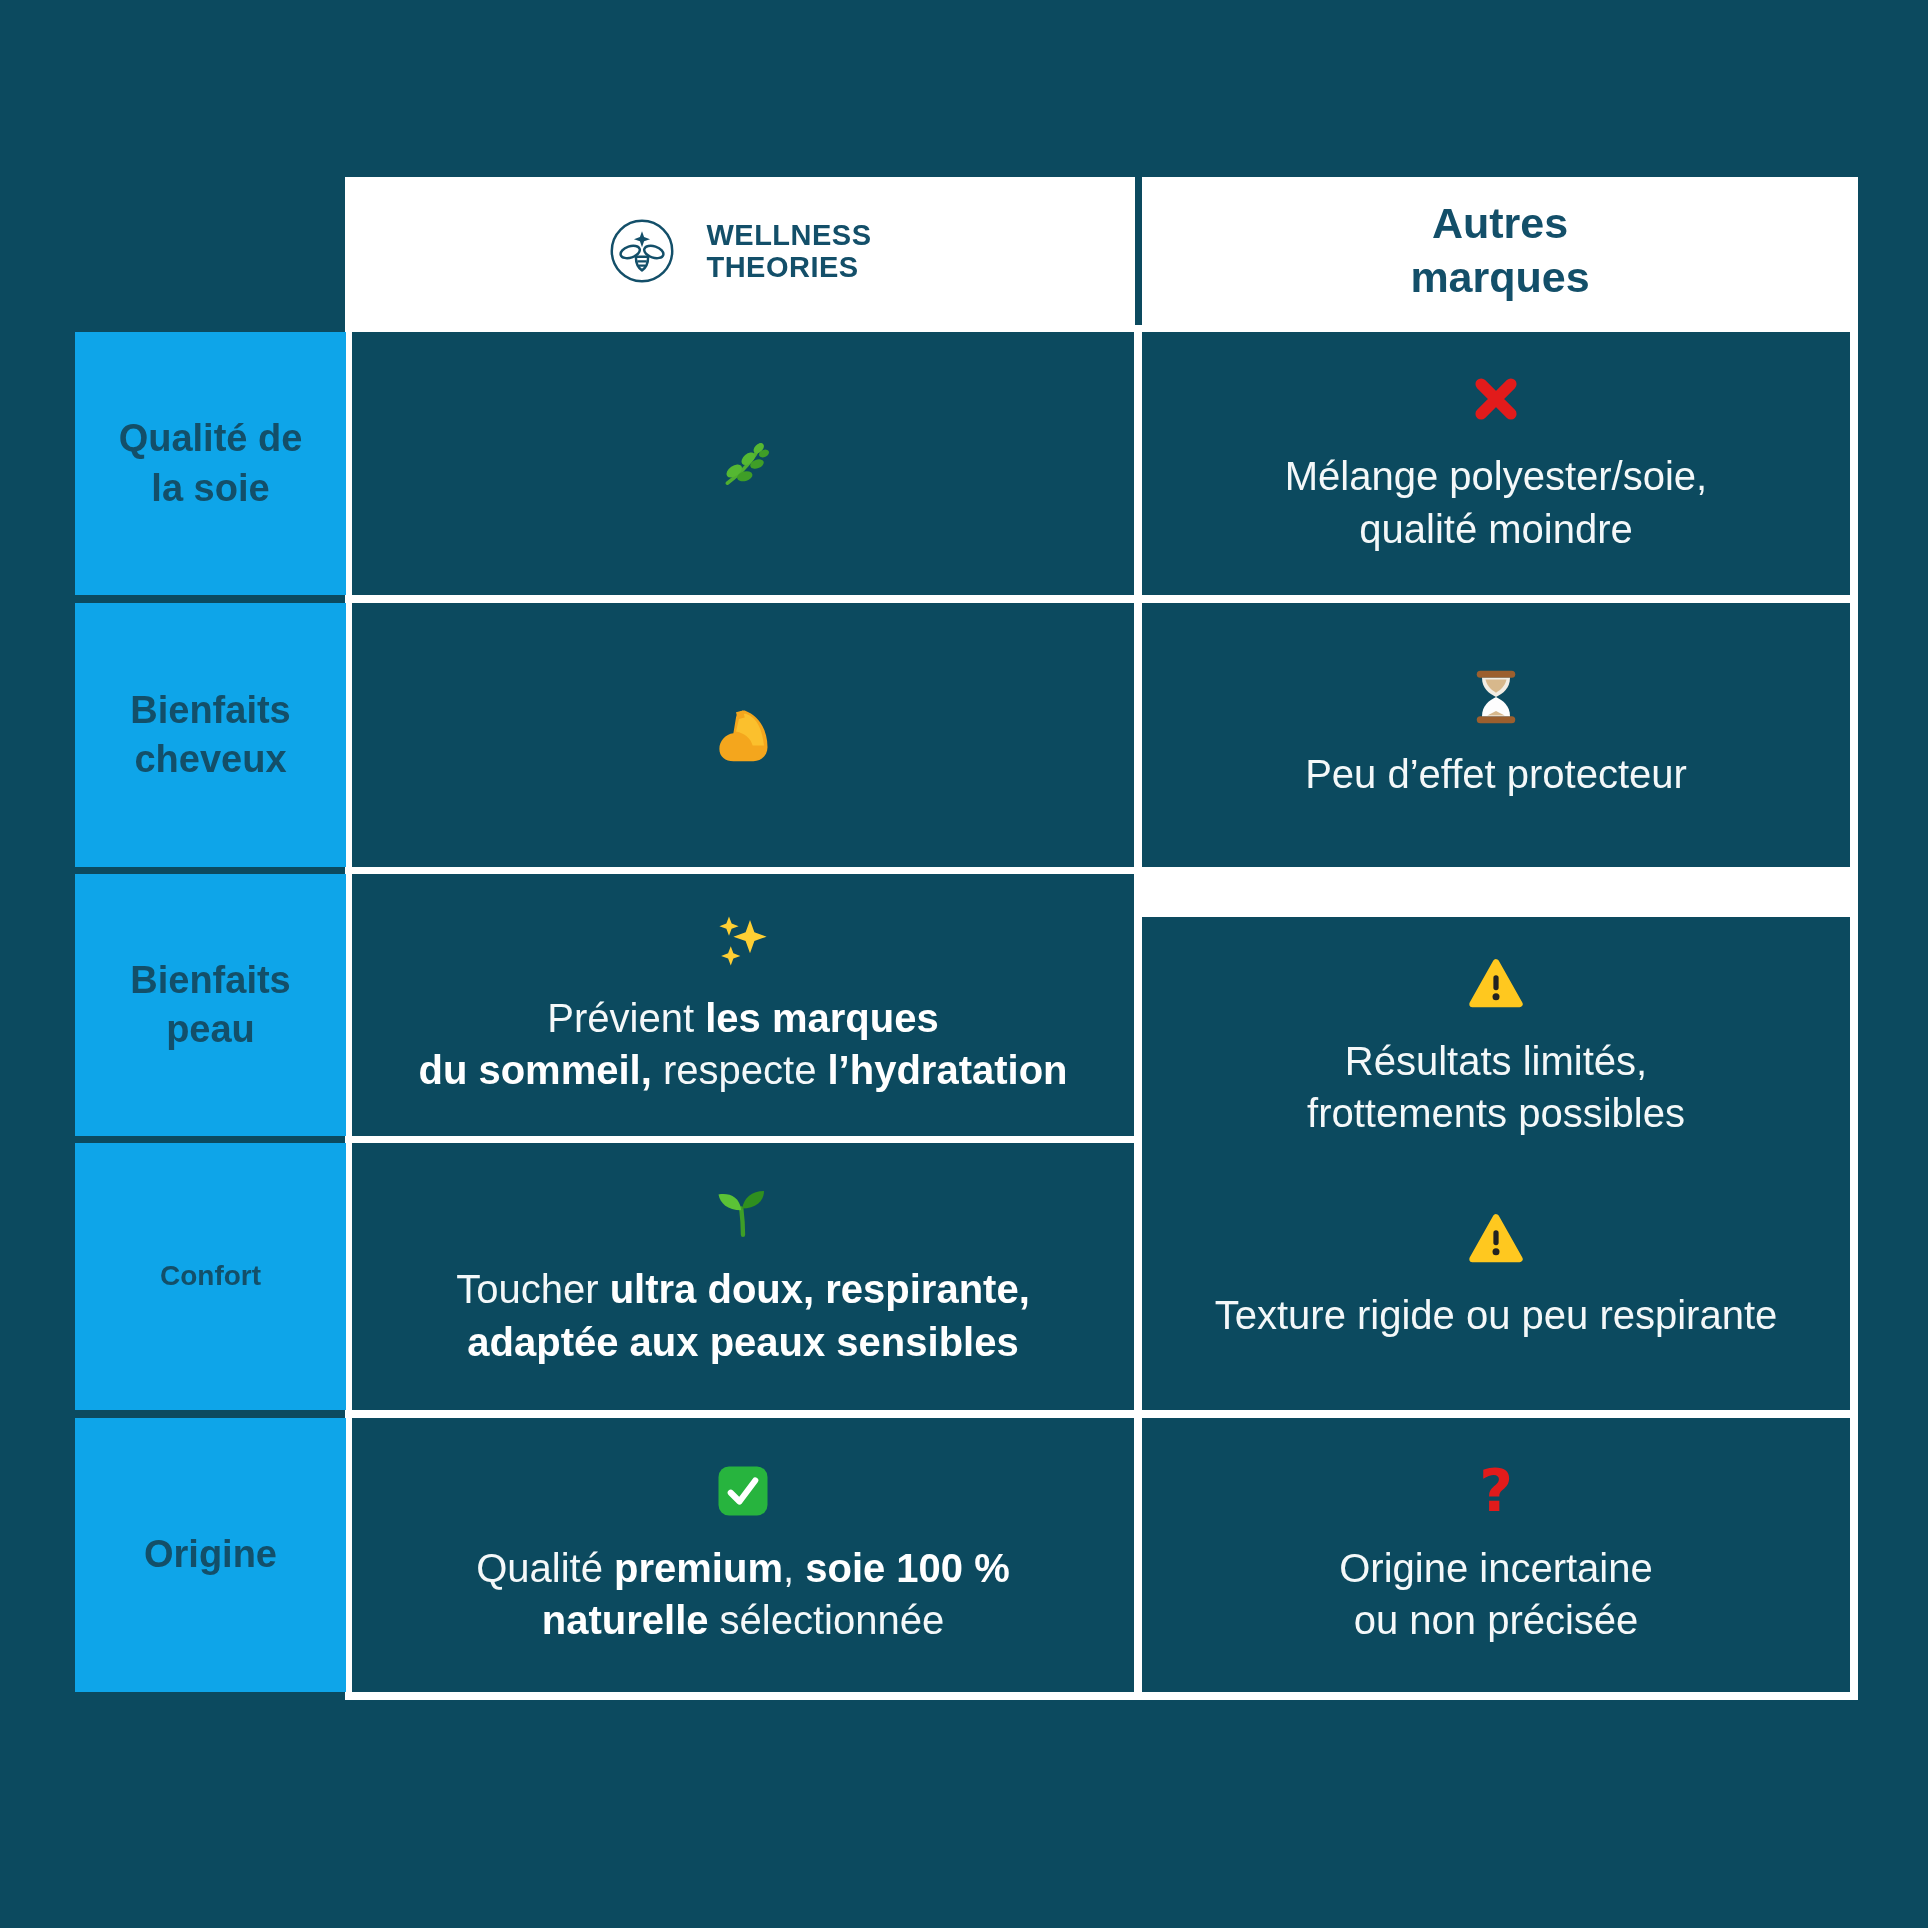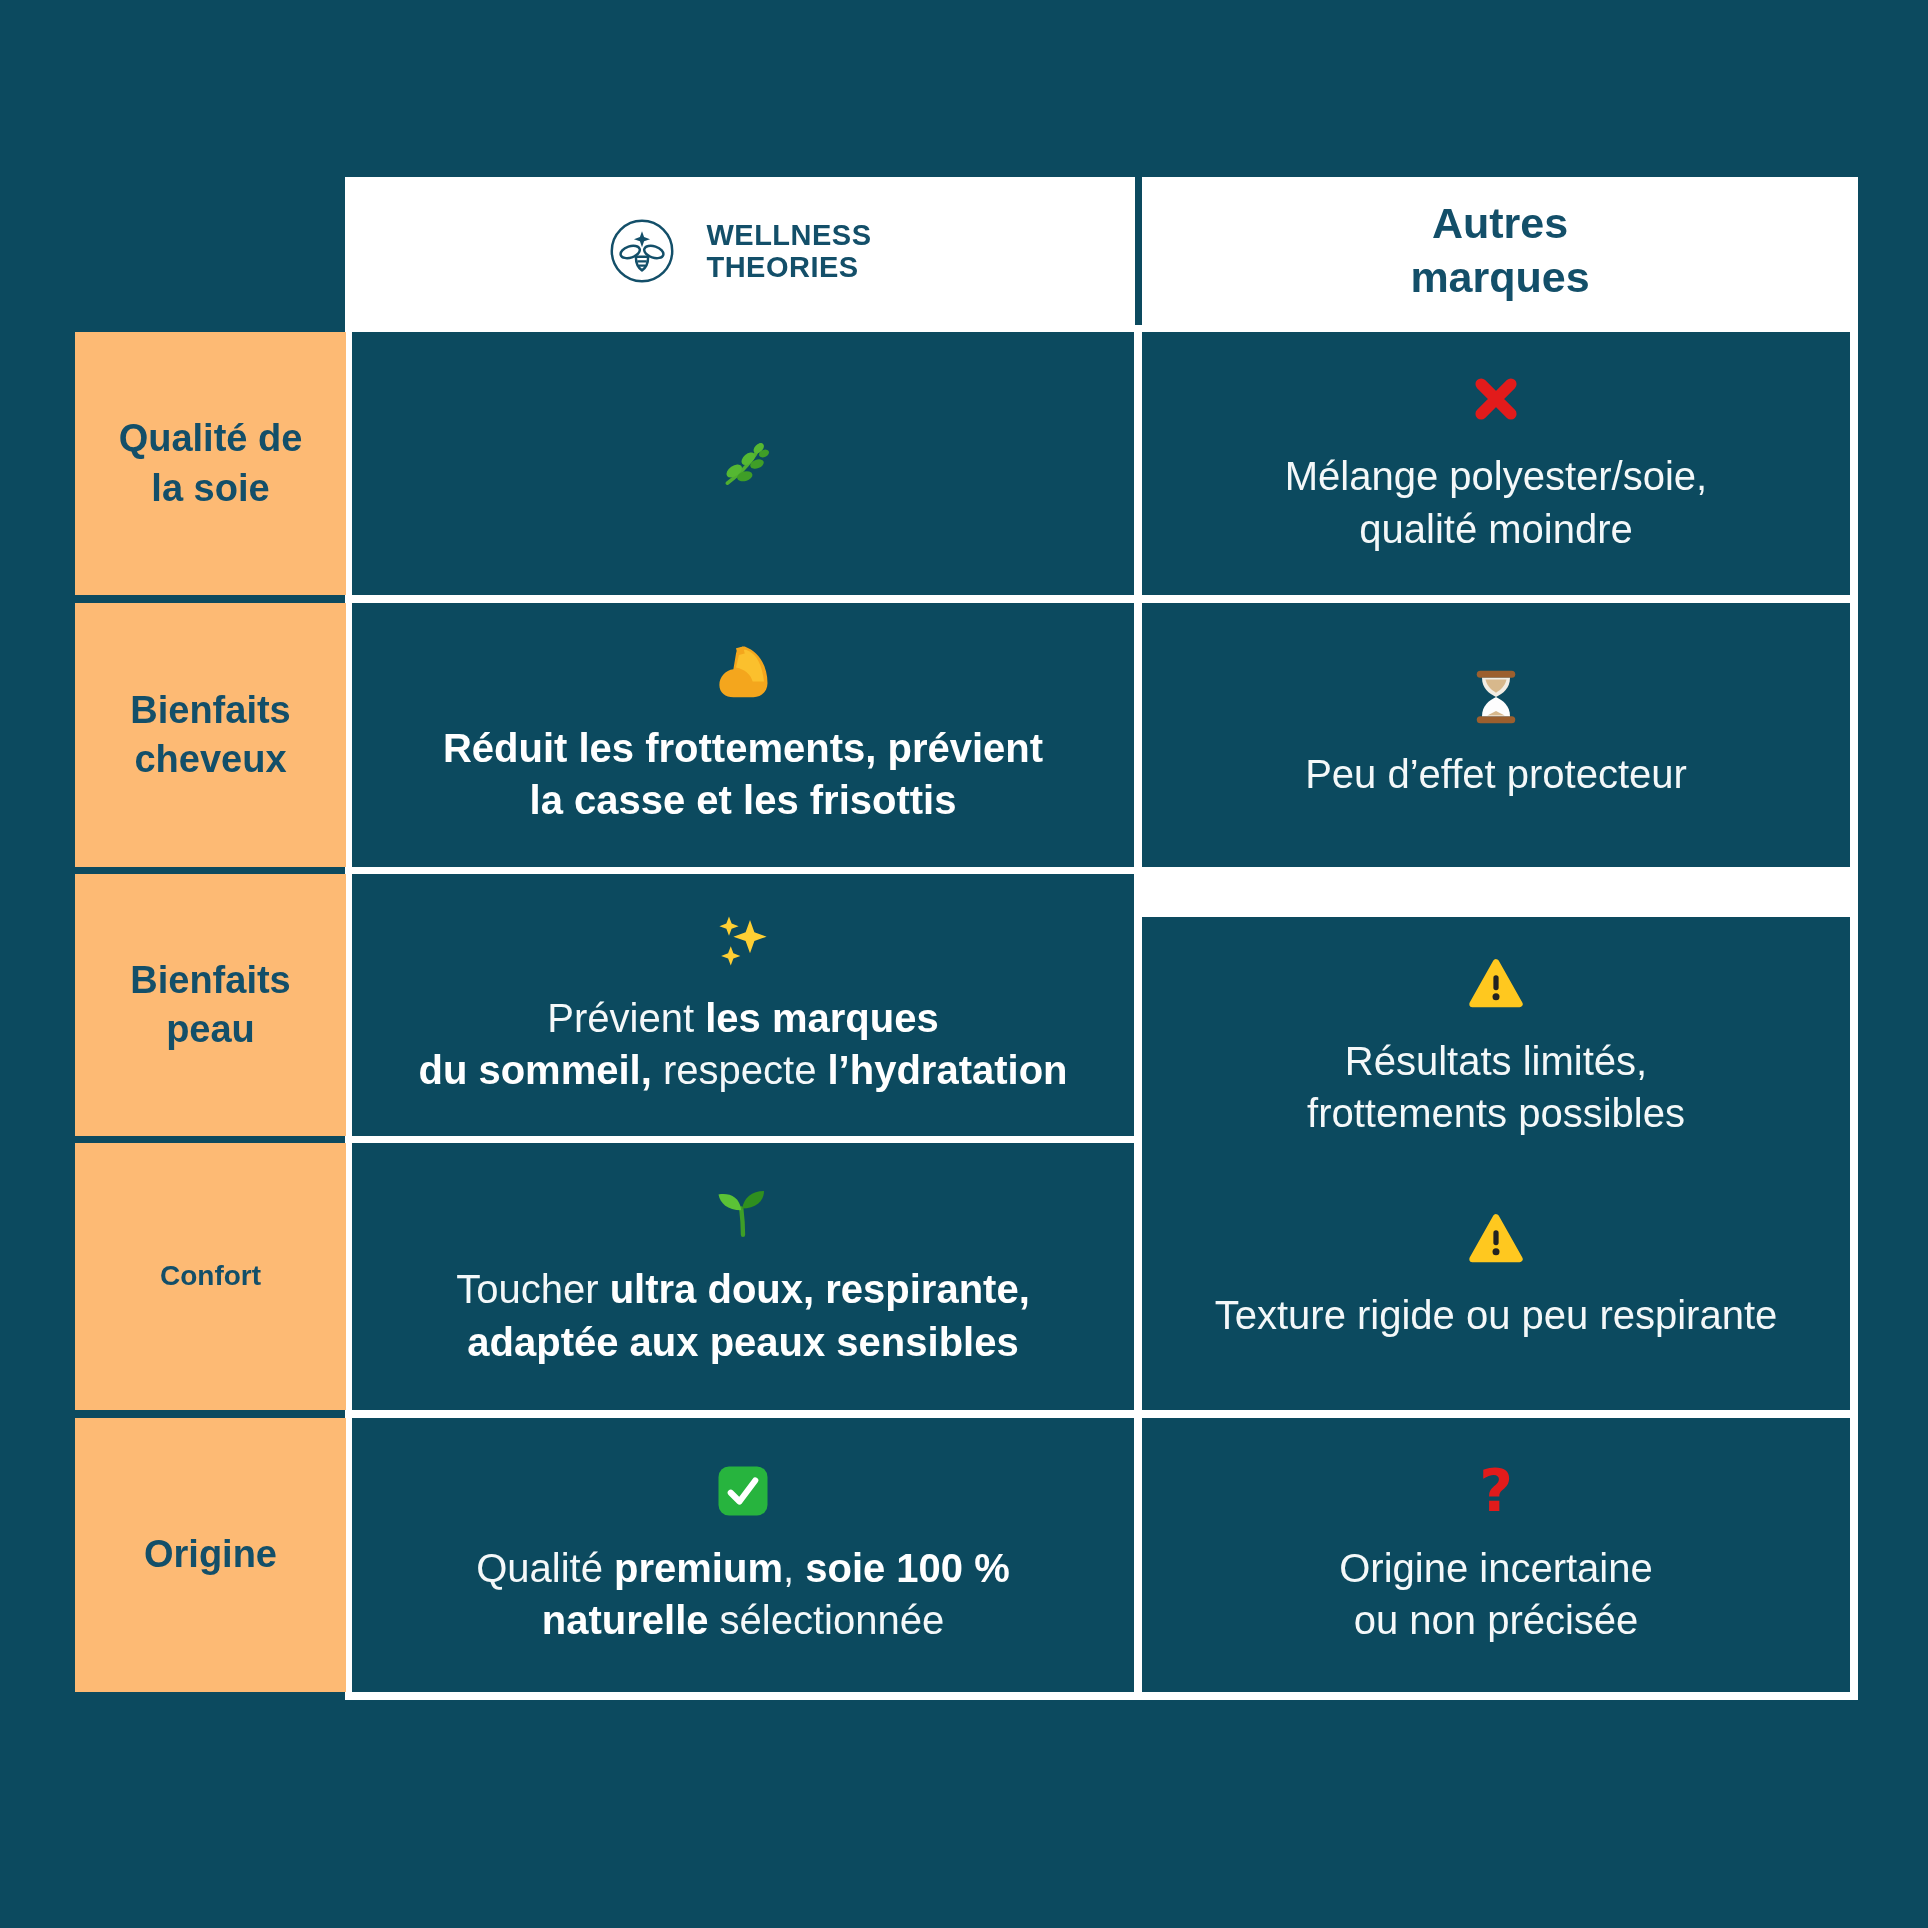--- a/index.html
+++ b/index.html
@@ -10,21 +10,21 @@
   }
   .backdrop{position:absolute;left:345px;top:325px;width:1513px;height:1375px;background:#FFFFFF}
   .hcell{position:absolute;top:177px;height:148px;background:#FFFFFF;display:flex;align-items:center;justify-content:center}
   .hcell.brand-cell{left:345px;width:790px}
   .hcell.others-cell{left:1142px;width:716px}
   .brand{display:flex;align-items:center;gap:30px;color:#134F69}
   .brand-logo svg{width:68px;height:68px;display:block}
   .brand-name{font-size:29px;font-weight:700;line-height:1.12;letter-spacing:0.5px}
   .others-title{font-size:43px;font-weight:700;color:#134F69;line-height:1.25;text-align:center;white-space:pre-line}
   .lcell{
-    position:absolute;left:75px;width:271px;background:#fdba74;
+    position:absolute;left:75px;width:271px;background:#0ea5e9;
     display:flex;align-items:center;justify-content:center;
     text-align:center;color:#134F69;font-weight:700;font-size:38px;line-height:1.3;white-space:pre-line;
   }
   .lcell.small{font-size:28px}
   .cell{
     position:absolute;background:#0C4A5F;
     display:flex;flex-direction:column;align-items:center;justify-content:center;gap:22.6px;
     color:#FFFFFF;
   }
   .cell.w{left:352px;width:782px}
@@ -88,22 +88,20 @@
 <div class="lcell" style="top:603px;height:264px">Bienfaits
 cheveux</div>
 <div class="cell w" style="top:603px;height:264px">
   <span class="icon">
     <svg viewBox="0 0 64 64">
       <path d="M34 4c-5 0-9 3-10 8l-3 18c-9 1-16 9-16 18 0 9 7 14 16 14h23c9 0 16-7 16-16C60 26 50 10 34 4z" fill="#F4A61D"></path>
       <path d="M36 8c-3-1-7 0-8 3l-4 17c10 2 17 8 19 16h13C54 26 48 12 36 8z" fill="#FBC02D"></path>
       <path d="M24 6 l8 -2 2 8 -8 2 z" fill="#F4A61D"></path>
     </svg>
   </span>
-  <div class="cell-text"><span class="b">Réduit les frottements, prévient
-la casse et les frisottis</span></div>
 </div>
 <div class="cell o" style="top:603px;height:264px">
   <span class="icon">
     <svg viewBox="0 0 64 64">
       <rect x="10" y="2" width="44" height="8" rx="4" fill="#9C5F2E"></rect>
       <rect x="10" y="54" width="44" height="8" rx="4" fill="#9C5F2E"></rect>
       <path d="M16 10 h32 c0 12 -8 18 -16 22 -8 -4 -16 -10 -16 -22z" fill="#F2EDE4"></path>
       <path d="M16 54 h32 c0 -12 -8 -18 -16 -22 -8 4 -16 10 -16 22z" fill="#FDFDFD"></path>
       <path d="M20 12 h24 c-2 8 -7 12 -12 15 -5 -3 -10 -7 -12 -15z" fill="#D7B88C"></path>
       <path d="M32 48 l-10 5 h20 z" fill="#D7B88C"></path>

